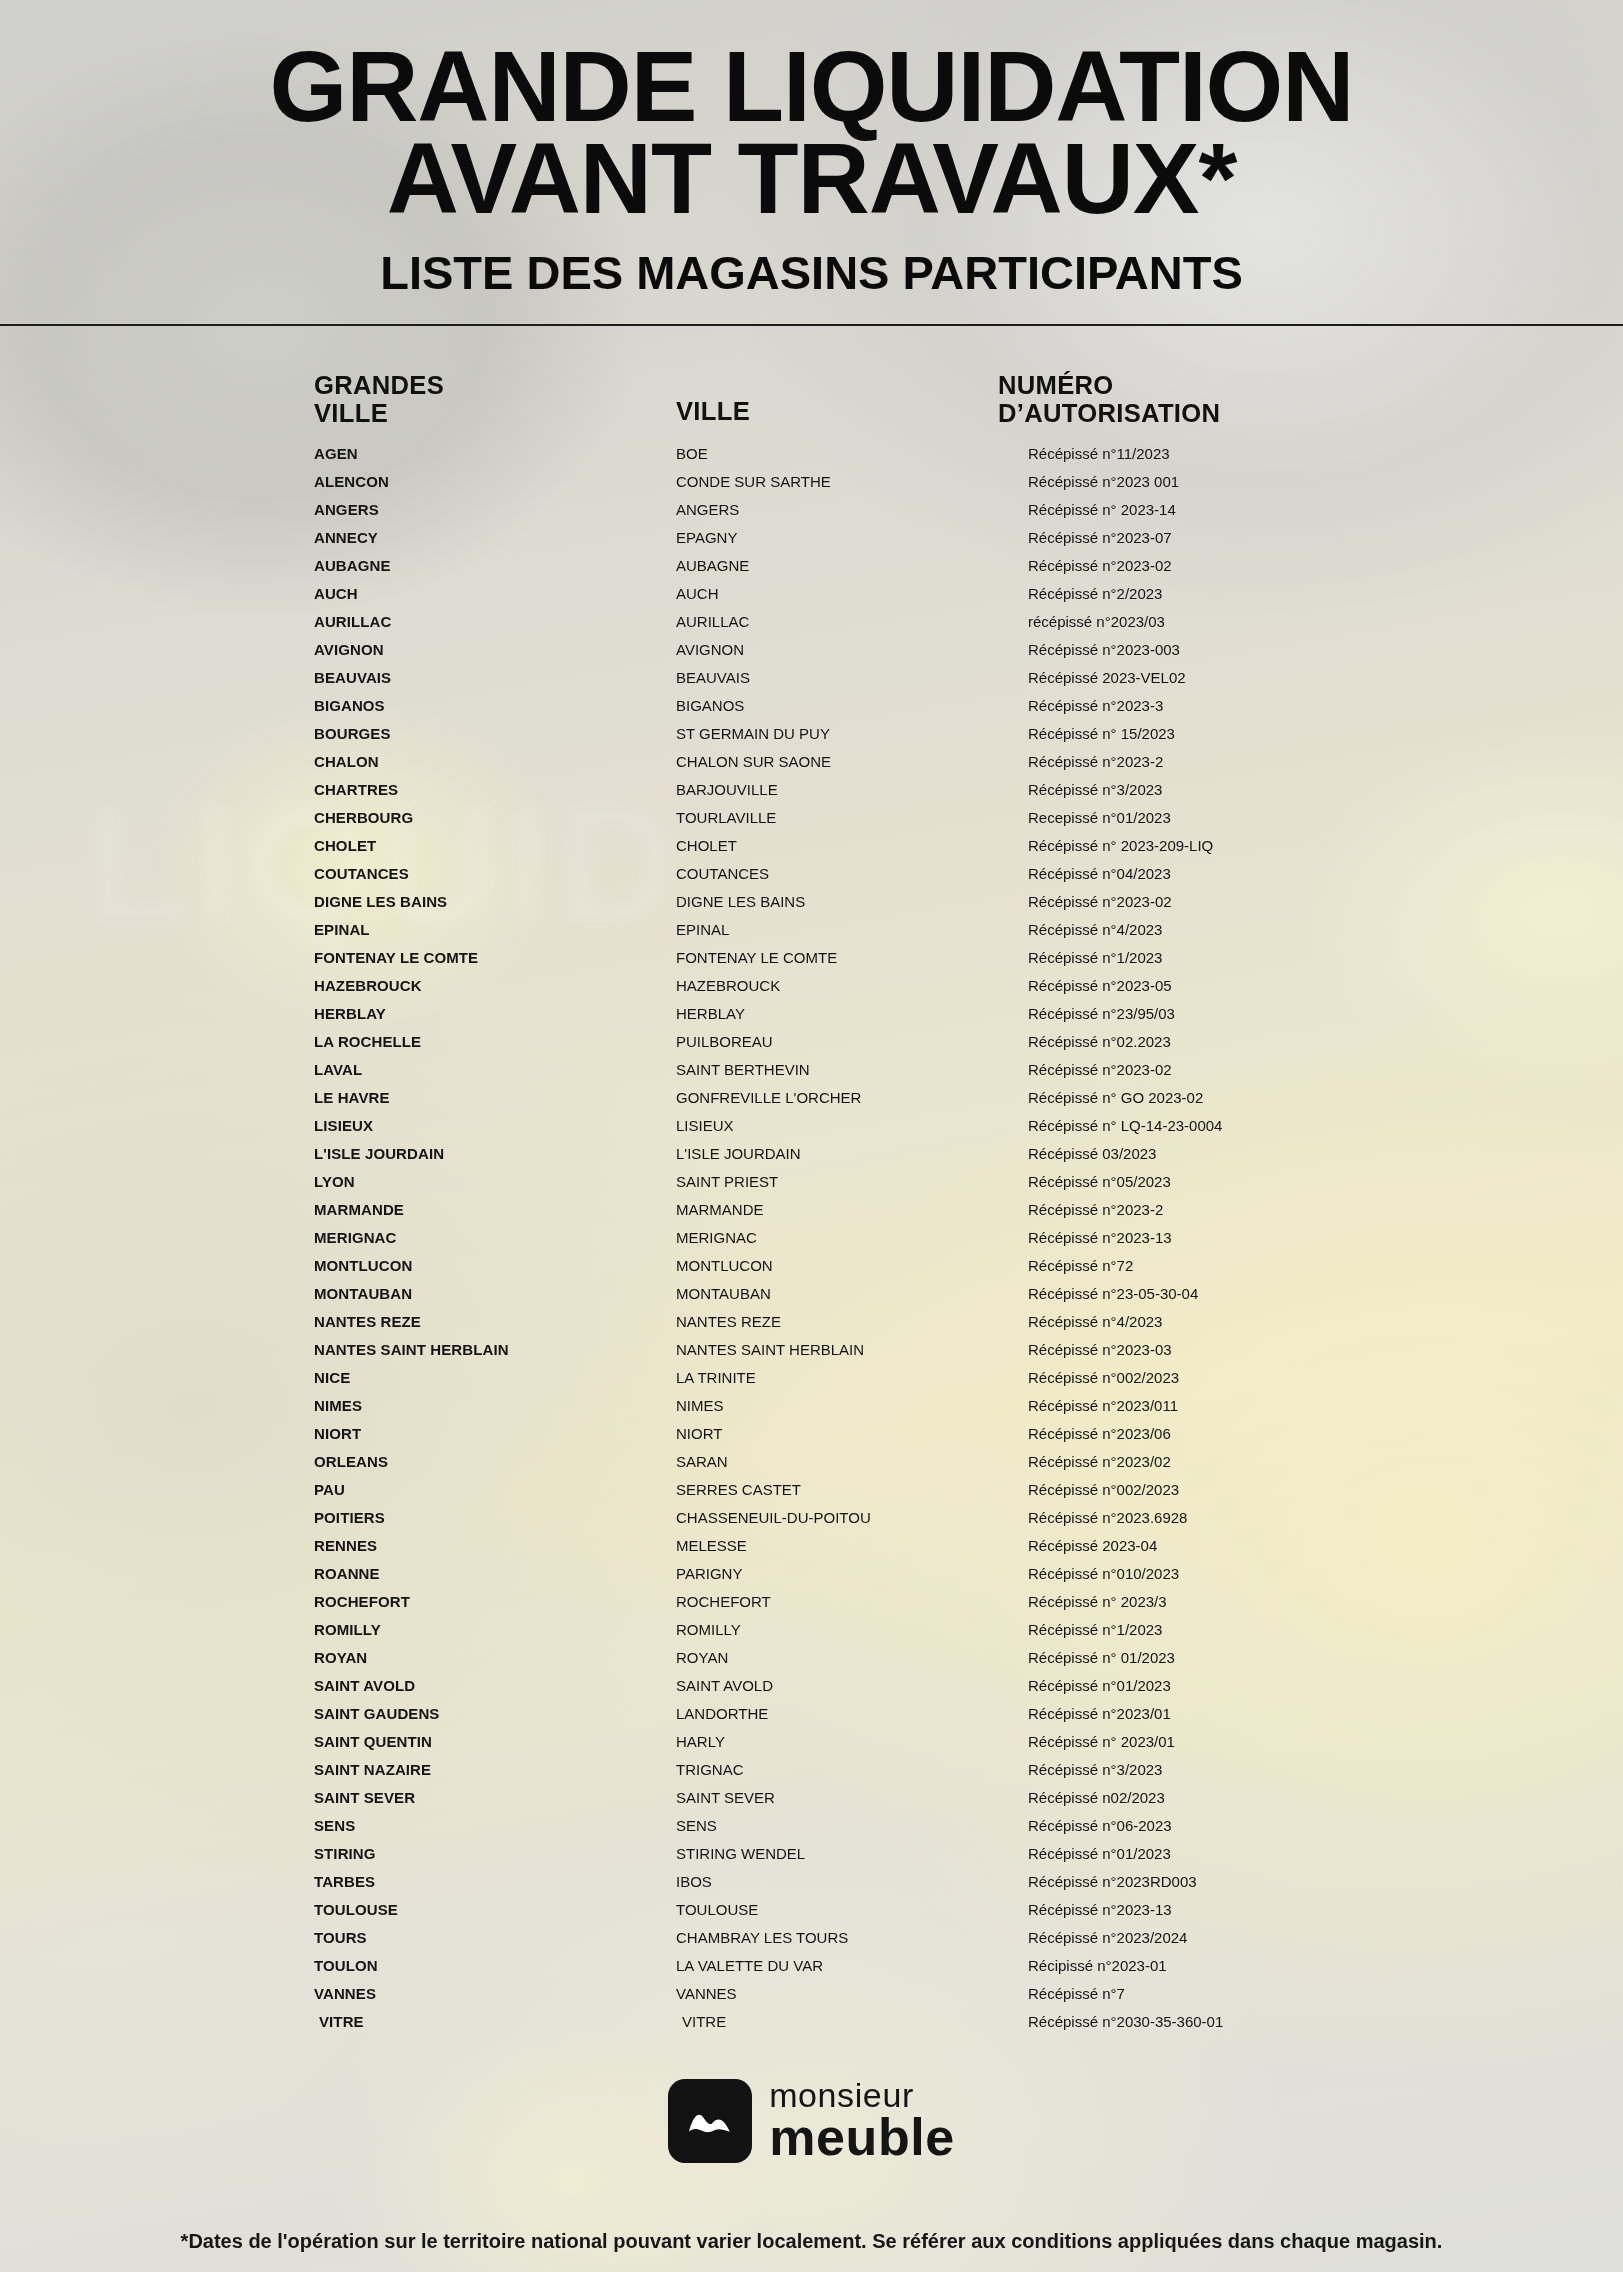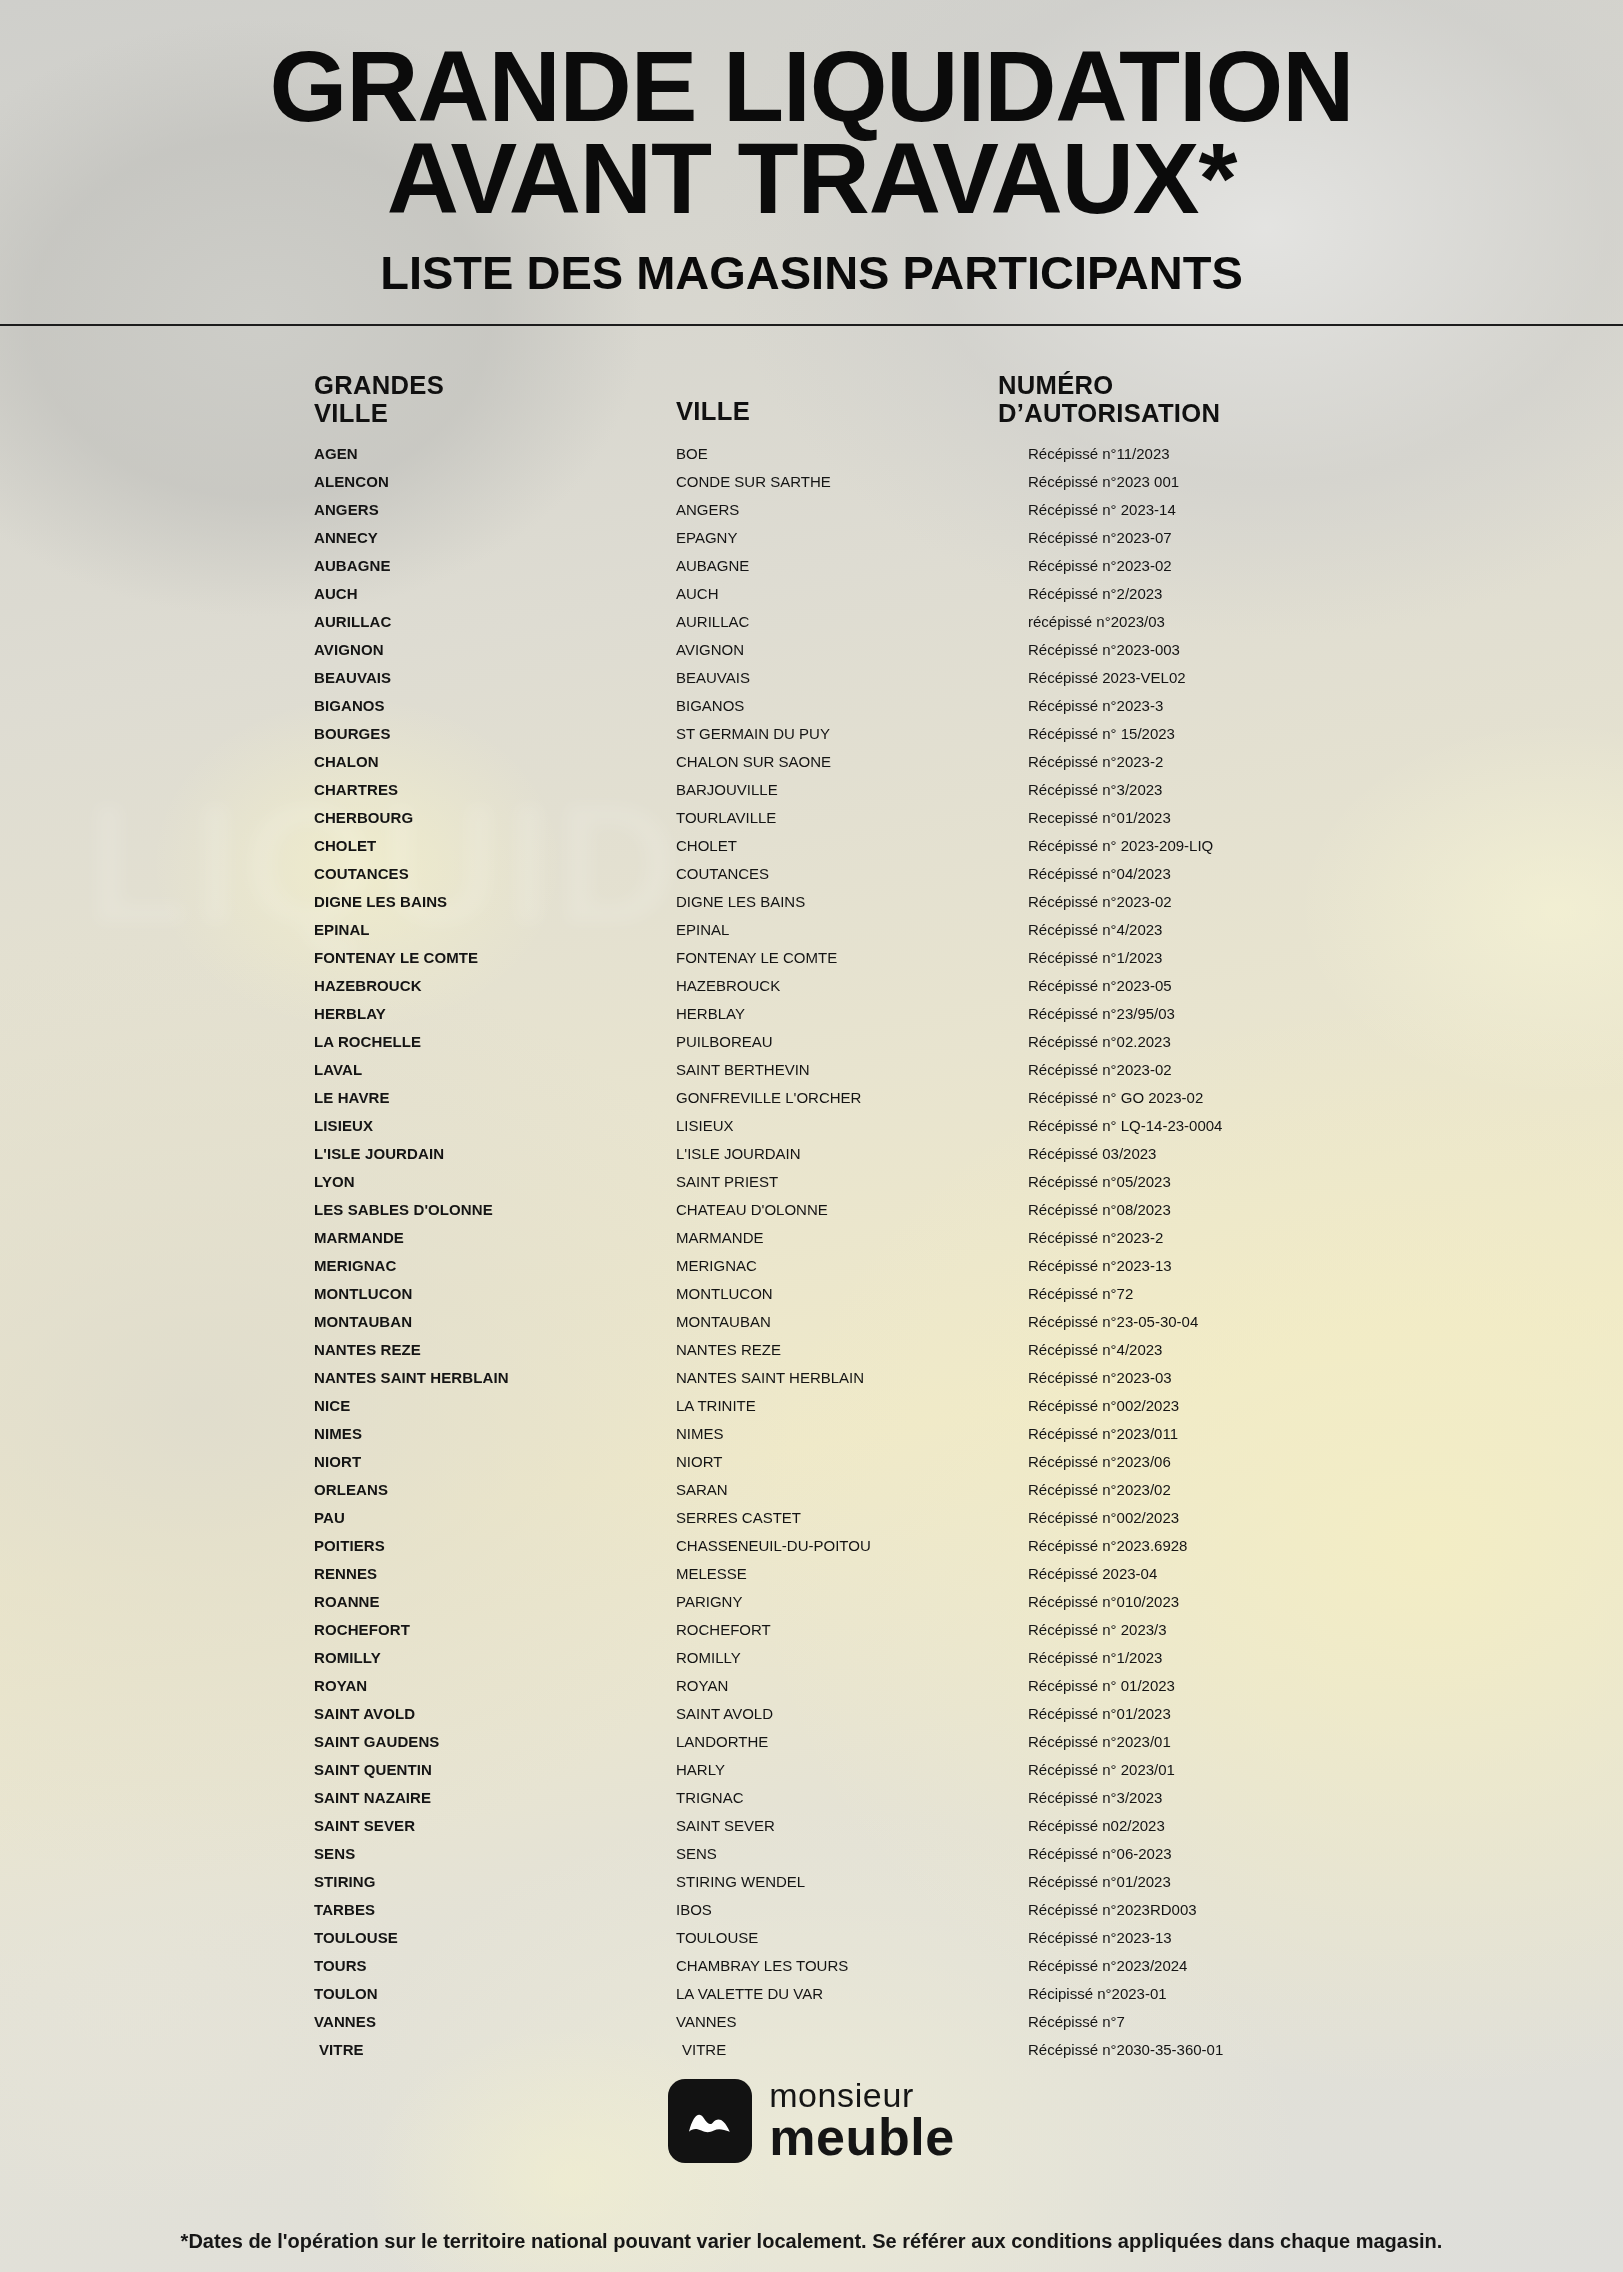--- a/index.html
+++ b/index.html
@@ -357,25 +357,20 @@
           <span class="cell c1">L'ISLE JOURDAIN</span>
           <span class="cell c2">L'ISLE JOURDAIN</span>
           <span class="cell c3">Récépissé 03/2023</span>
         </div>
         <div class="row">
           <span class="cell c1">LYON</span>
           <span class="cell c2">SAINT PRIEST</span>
           <span class="cell c3">Récépissé n°05/2023</span>
         </div>
         <div class="row">
-          <span class="cell c1">LES SABLES D'OLONNE</span>
-          <span class="cell c2">CHATEAU D'OLONNE</span>
-          <span class="cell c3">Récépissé n°08/2023</span>
-        </div>
-        <div class="row">
           <span class="cell c1">MARMANDE</span>
           <span class="cell c2">MARMANDE</span>
           <span class="cell c3">Récépissé n°2023-2</span>
         </div>
         <div class="row">
           <span class="cell c1">MERIGNAC</span>
           <span class="cell c2">MERIGNAC</span>
           <span class="cell c3">Récépissé n°2023-13</span>
         </div>
         <div class="row">

